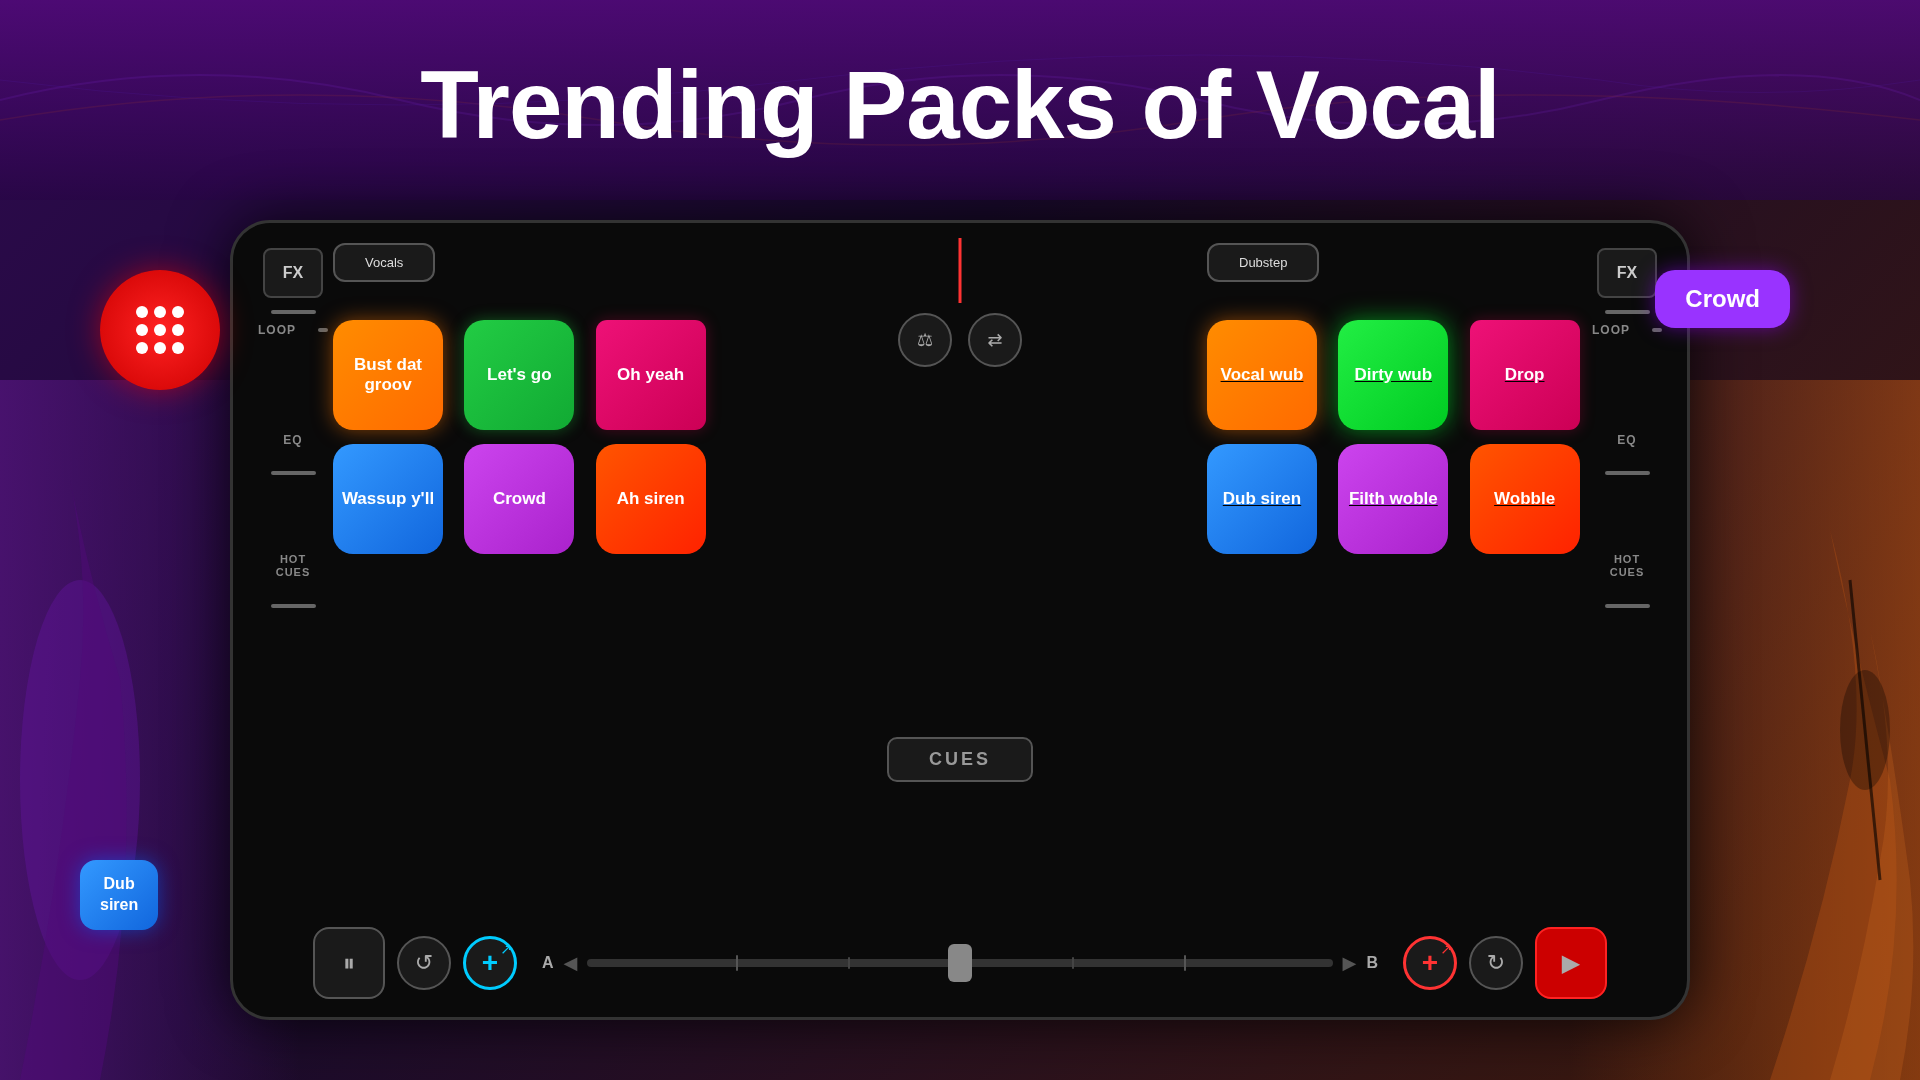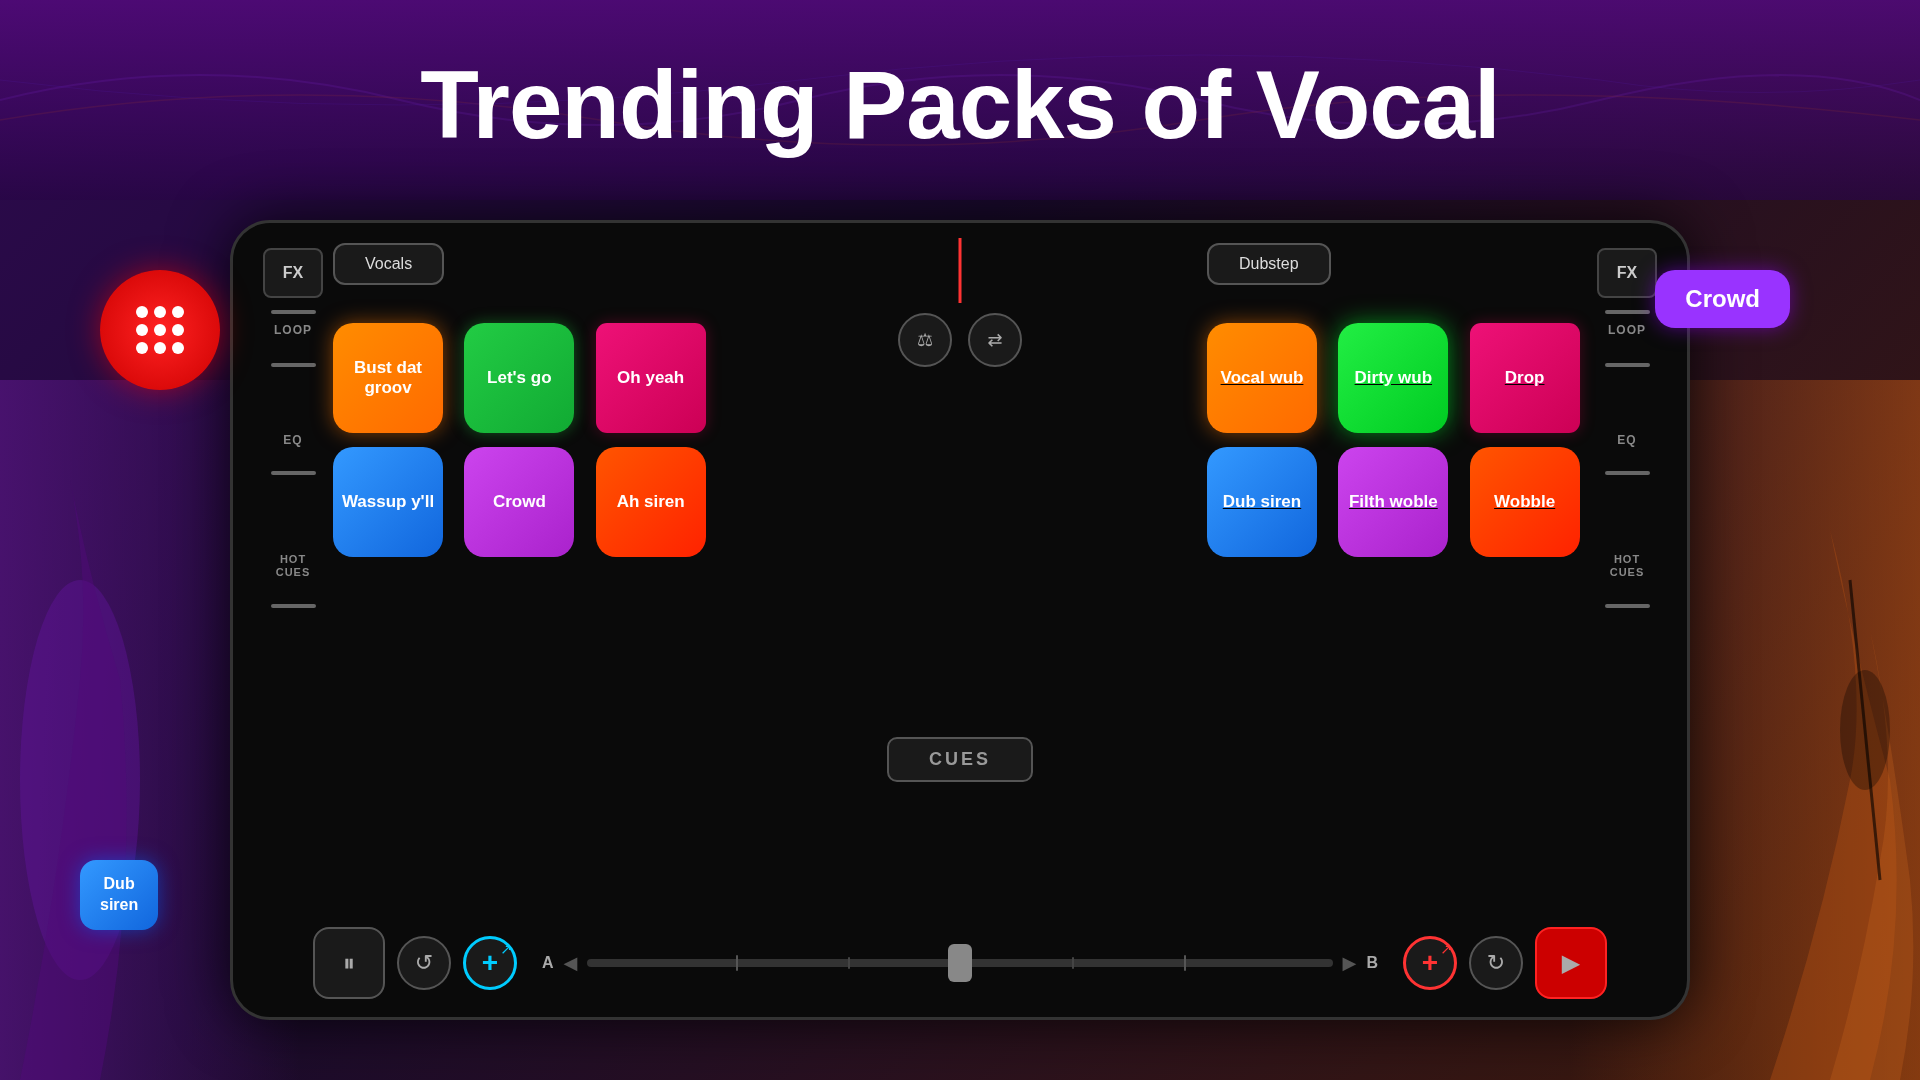--- a/index.html
+++ b/index.html
@@ -120,21 +120,21 @@
       justify-content: center;
       cursor: pointer;
     }
 
     
     .loop-panel {
       position: absolute;
       top: 100px;
       width: 70px;
       display: flex;
-      flex-direction: column;
+      flex-direction: row;
       align-items: center;
       gap: 22px;
     }
     .loop-panel-left { left: 25px; }
     .loop-panel-right { right: 25px; }
 
     .loop-label {
       color: #888;
       font-size: 12px;
       font-weight: bold;
@@ -189,21 +189,21 @@
       top: 20px;
       left: 100px;
       width: 380px;
     }
 
     .section-label {
       background: #1a1a1a;
       border: 2px solid #555;
       border-radius: 12px;
       color: #ddd;
-      font-size: 16px;
+      font-size: 13px;
       padding: 10px 30px;
       text-align: center;
       margin-bottom: 20px;
       display: inline-block;
     }
 
     
     .dubstep-section {
       position: absolute;
       top: 20px;

